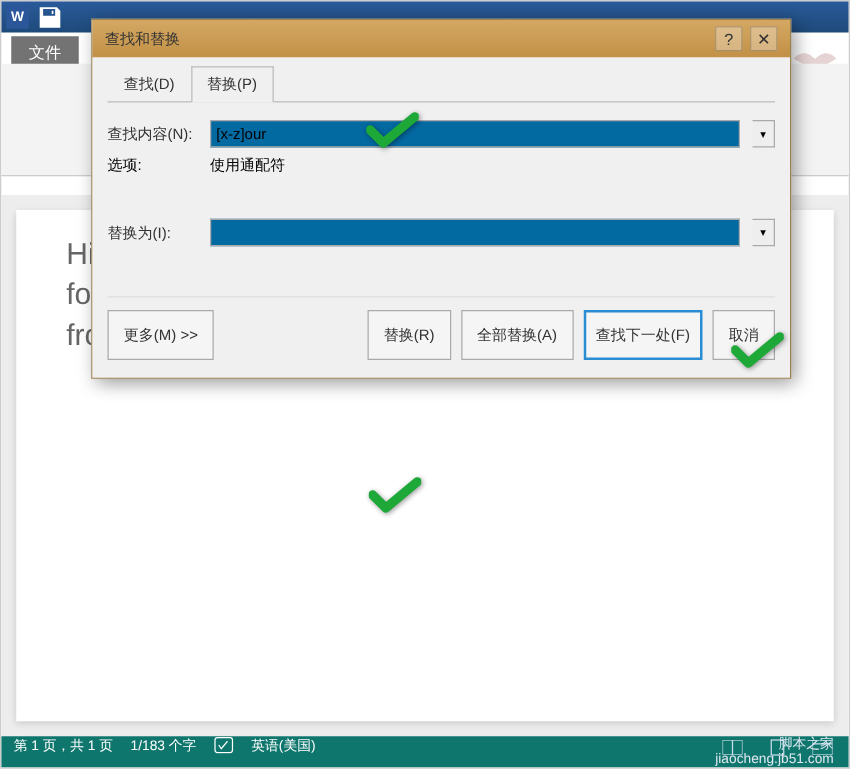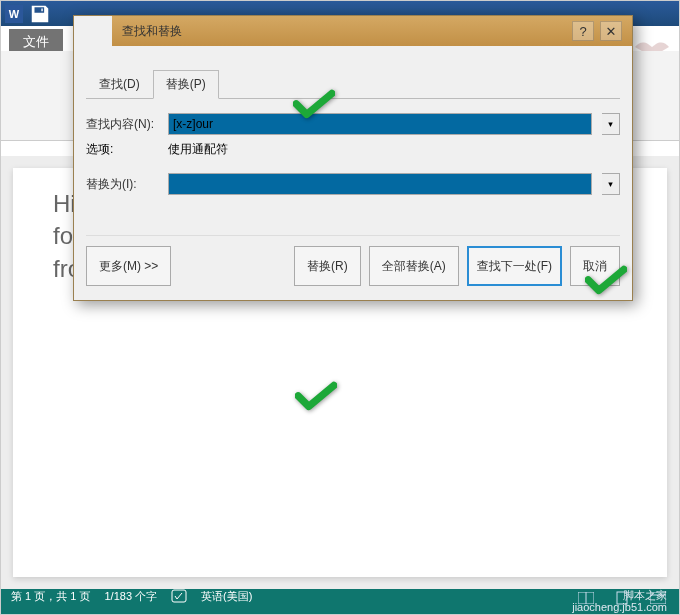--- a/index.html
+++ b/index.html
@@ -22,33 +22,33 @@
 .wreck { position: absolute; right: 8px; top: 28px; width: 42px; height: 30px; opacity: 0.6; }
 .wreck svg { width: 100%; height: 100%; }
 
 .doc-area { position: absolute; left: 0; top: 155px; right: 0; bottom: 25px; background: #ededed; padding: 12px; overflow: hidden; }
 .doc-page { background: #fff; height: 100%; padding: 20px 40px; box-shadow: 0 2px 6px rgba(0,0,0,0.15); overflow: hidden; position: relative; }
 .eng-text { font-size: 24px; color: #666; line-height: 1.35; margin-bottom: 18px; }
 .eng-text .hl { background: #b0b0b0; color: #444; }
 .chi-text { font-size: 15px; color: #444; line-height: 2.2; letter-spacing: 0.5px; }
 
 .dialog { position: absolute; left: 72px; top: 14px; width: 560px; background: #f0f0f0; border: 1px solid #9a8050; box-shadow: 4px 4px 14px rgba(0,0,0,0.4); z-index: 100; }
-.dlg-title { height: 30px; background: linear-gradient(#d4a863, #c29046); display: flex; align-items: center; justify-content: space-between; padding: 0 10px; color: #333; font-size: 12px; margin-left: 38px; }
+.dlg-title { height: 30px; background: linear-gradient(#d4a863, #c29046); display: flex; align-items: center; justify-content: space-between; padding: 0 10px; color: #333; font-size: 12px; }
 .dlg-title-btns { display: flex; gap: 6px; }
 .dlg-title-btn { width: 22px; height: 20px; display: flex; align-items: center; justify-content: center; border: 1px solid rgba(0,0,0,0.2); background: rgba(255,255,255,0.3); font-size: 13px; }
-.dlg-body { padding: 23px 12px 14px; background: #f0f0f0; }
+.dlg-body { padding: 6px 12px 14px; background: #f0f0f0; }
 .tabstrip { display: flex; border-bottom: 1px solid #bbb; margin-bottom: 14px; }
 .tab { padding: 5px 12px; font-size: 12px; border: 1px solid transparent; position: relative; top: 1px; color: #333; }
 .tab.active { background: #f0f0f0; border-color: #bbb #bbb #f0f0f0; }
 
 .form-row { display: flex; align-items: center; margin-bottom: 6px; gap: 10px; }
 .form-label { width: 72px; font-size: 12px; color: #333; text-align: left; }
 .form-input { flex: 1; height: 22px; border: 1px solid #aaa; background: #0369a1; padding: 0 4px; font-size: 12px; }
 .combo { width: 18px; height: 22px; border: 1px solid #aaa; border-left: none; background: #eee; display: flex; align-items: center; justify-content: center; font-size: 9px; }
-.opt-row { display: flex; align-items: center; margin-bottom: 15px; gap: 10px; font-size: 12px; }
+.opt-row { display: flex; align-items: center; margin-bottom: 34px; gap: 10px; font-size: 12px; }
 .opt-label { width: 72px; }
 
 .btn-row { display: flex; justify-content: flex-end; gap: 8px; padding-top: 10px; border-top: 1px solid #ddd; }
 .dlg-btn { height: 40px; padding: 0 12px; font-size: 12px; background: #f5f5f5; border: 1px solid #aaa; display: flex; align-items: center; color: #333; }
 .dlg-btn.more { margin-right: auto; }
 .dlg-btn.primary { border: 2px solid #2a8dd4; padding: 0 8px; }
 
 .check-mark { position: absolute; pointer-events: none; z-index: 200; }
 .check-mark svg { width: 42px; height: 32px; filter: drop-shadow(1px 1px 2px rgba(0,0,0,0.4)); }
 

